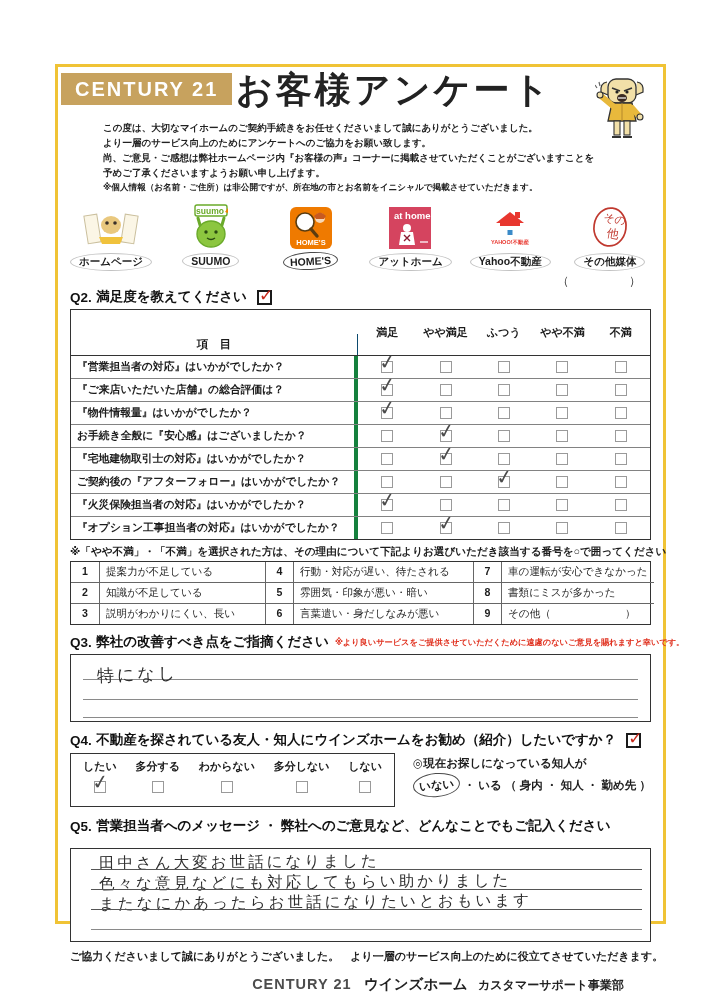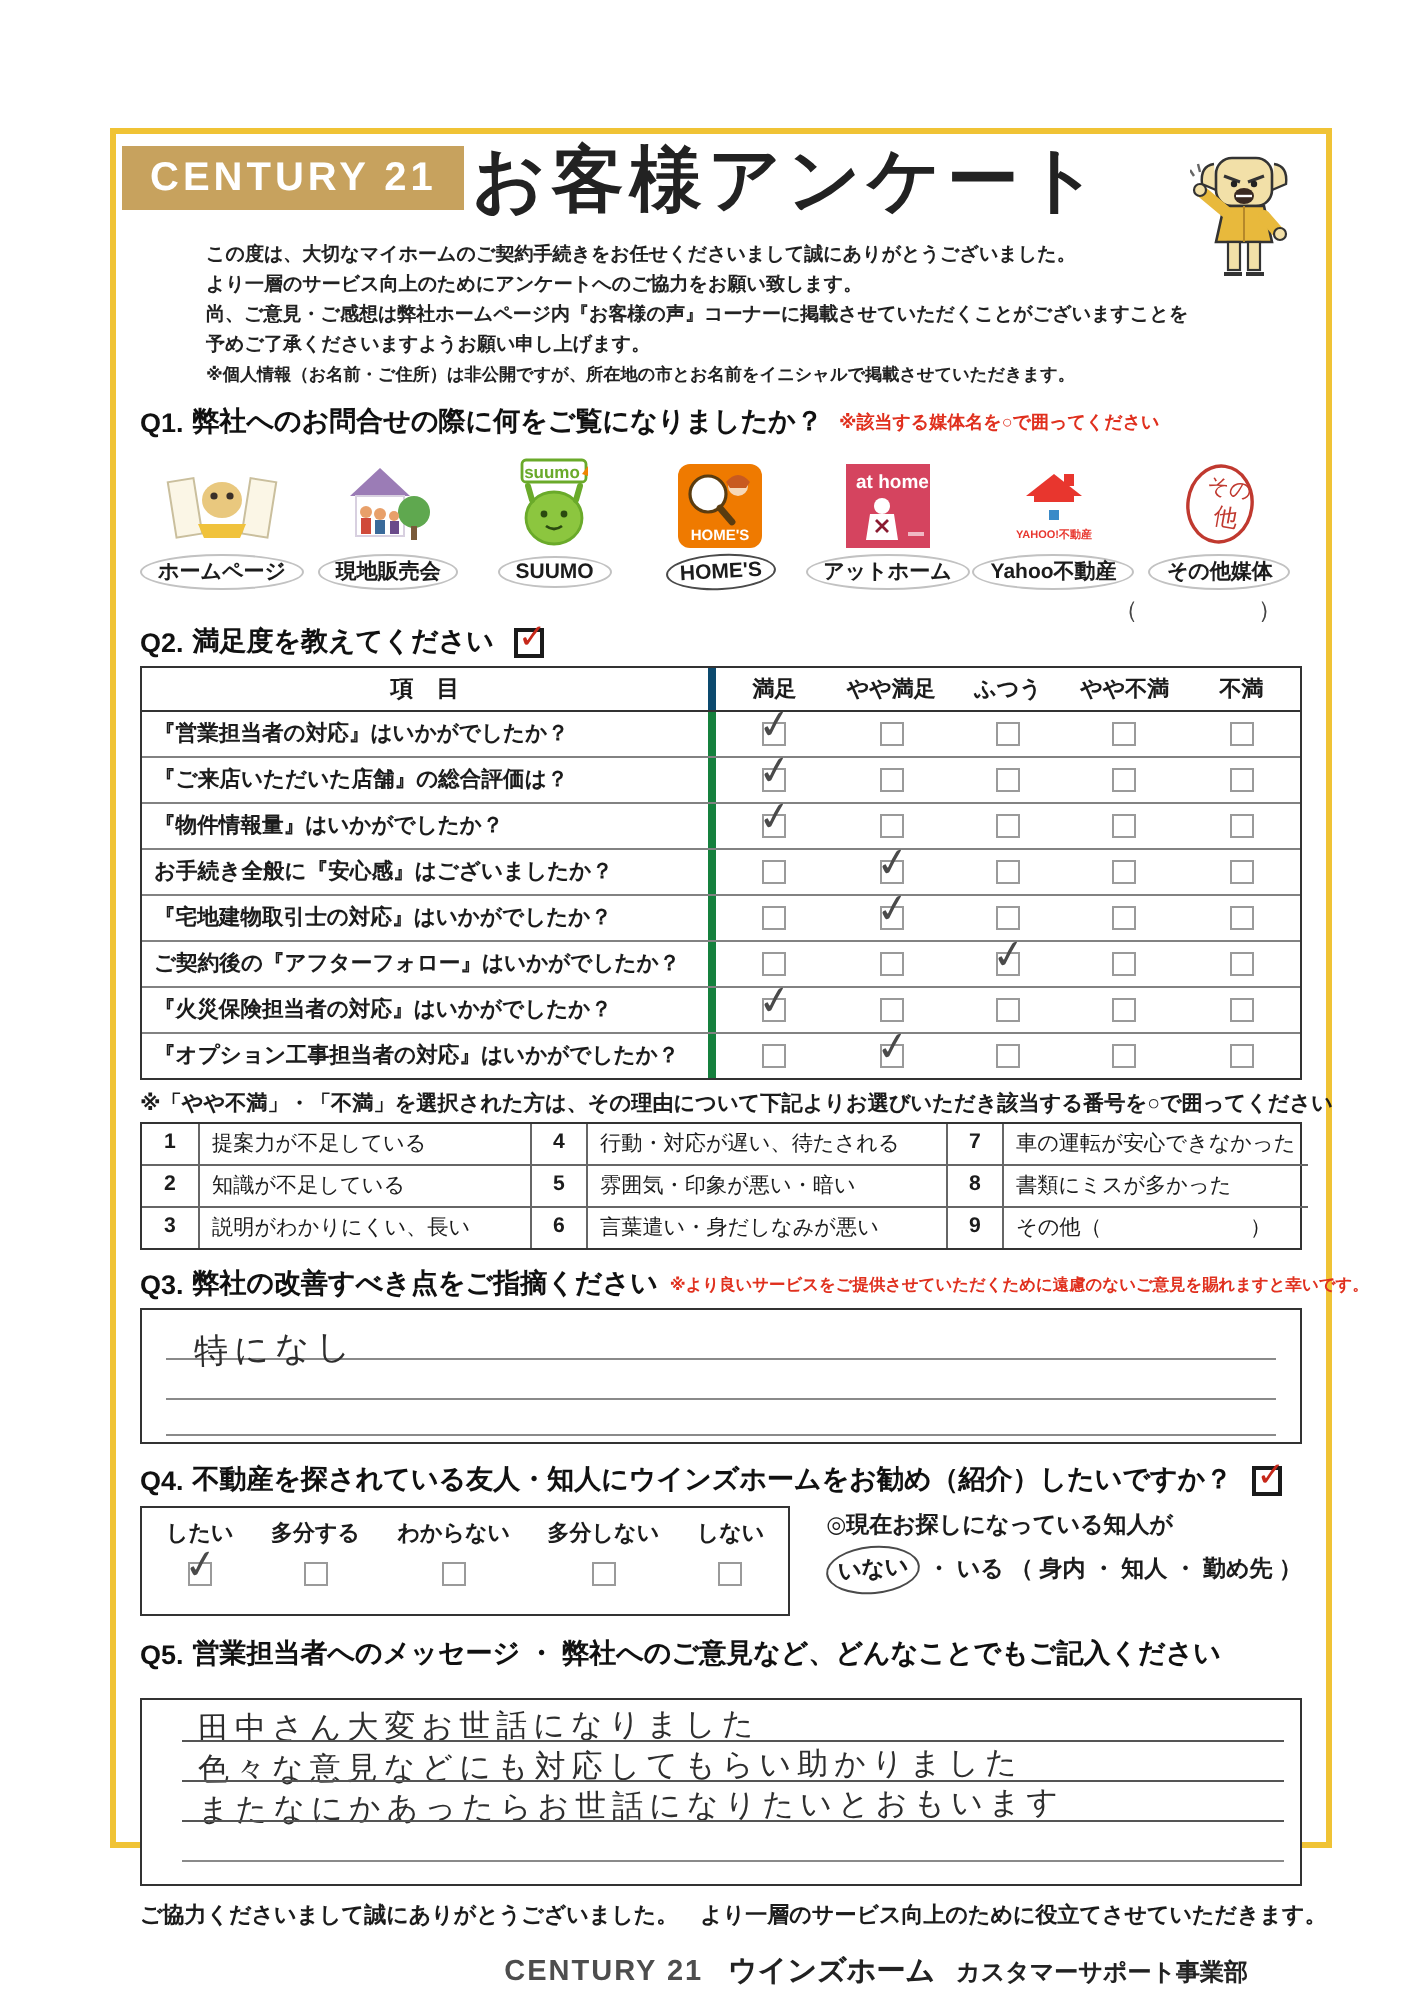--- a/index.html
+++ b/index.html
@@ -43,21 +43,21 @@
   .pill { display:inline-block; border:1px solid #c2c2c2; border-radius:50%;
           padding:1px 8px; font-size:10.5px; font-weight:600; white-space:nowrap; background:#fff; }
   .pill.circled { border:1.7px solid #4a4a4a; transform:rotate(-3deg); padding:2px 6px; }
   .other-blank { text-align:right; font-size:12px; color:#444; margin:2px 10px 0 0; height:15px; }
 
   
   .q2table { margin-top:3px; border:1.7px solid #333; }
   .q2row { display:grid; grid-template-columns:287px repeat(5,1fr); align-items:center; }
   .q2row + .q2row { border-top:1px solid #828282; }
   .q2row.hdrrow { border-bottom:1.4px solid #333; }
-  .q2item-h { text-align:center; font-size:11.5px; font-weight:700; padding:3px 0; border-right:4px solid #0c4a6e; }
+  .q2item-h { text-align:center; font-size:11.5px; font-weight:700; padding:3px 0; border-right:1px solid #0c4a6e;margin-top:24px; }
   .q2col-h { text-align:center; font-size:11px; font-weight:600; }
   .q2item { font-size:10.8px; font-weight:600; padding:4px 6px; border-right:4px solid #15803d; white-space:nowrap; }
   .q2cells { display:contents; }
   .q2cell { display:flex; justify-content:center; align-items:center; height:20px; position:relative; }
   .checkbox { position:relative; display:inline-block; width:12px; height:12px;
               border:1.6px solid #9a9a9a; background:#fff; }
   .q2cell.checked .checkbox::after,
   .checkbox.checked::after { content:"✓"; position:absolute; left:-3px; top:-12px; font-size:20px;
               color:#4a4a4a; transform:rotate(-8deg); font-weight:500; }
 
@@ -136,56 +136,34 @@
 
     <div class="intro">
 
     <div class="intro-line">この度は、大切なマイホームのご契約手続きをお任せくださいまして誠にありがとうございました。</div>
         <div class="intro-line">より一層のサービス向上のためにアンケートへのご協力をお願い致します。</div>
         <div class="intro-line">尚、ご意見・ご感想は弊社ホームページ内『お客様の声』コーナーに掲載させていただくことがございますことを</div>
         <div class="intro-line">予めご了承くださいますようお願い申し上げます。</div>
         <div class="intro-line">※個人情報（お名前・ご住所）は非公開ですが、所在地の市とお名前をイニシャルで掲載させていただきます。</div>
       </div>
 
-    <div class="qhead" style="margin-top:7px">
-      <span class="qt">Q1.</span>&nbsp;
-      <span class="qt">弊社へのお問合せの際に何をご覧になりましたか？</span>
-      <span class="rednote">※該当する媒体名を○で囲ってください</span>
-    </div>
 
     <div class="media-row">
       <div class="media">
         <div class="logo">
           <svg width="56" height="42" viewBox="0 0 56 42">
             <rect x="3" y="6" width="13" height="28" fill="#fbf6e6" stroke="#cabf9d" transform="rotate(-9 9 20)"></rect>
             <rect x="40" y="6" width="13" height="28" fill="#fbf6e6" stroke="#cabf9d" transform="rotate(9 47 20)"></rect>
             <ellipse cx="28" cy="16" rx="10" ry="9" fill="#E9C87E"></ellipse>
             <circle cx="24" cy="14" r="1.8" fill="#3a3028"></circle>
               <circle cx="32" cy="14" r="1.8" fill="#3a3028"></circle>
             <path d="M16 28 h24 l-3 7 h-18 z" fill="#F0C23C"></path>
           </svg>
         </div>
         <span class="pill">ホームページ</span>
-      </div>
-      <div class="media">
-        <div class="logo">
-          <svg width="50" height="46" viewBox="0 0 50 46">
-            <path d="M6 18 L21 4 L36 18 Z" fill="#9B7CB6"></path>
-            <rect x="9" y="18" width="24" height="20" fill="#fff" stroke="#d8d0e0"></rect>
-            <circle cx="38" cy="26" r="8" fill="#5FA84F"></circle>
-              <rect x="36.5" y="33" width="3" height="7" fill="#7a5a3a"></rect>
-            <circle cx="14" cy="26" r="3" fill="#E8A06A"></circle>
-              <rect x="11.5" y="29" width="5" height="8" fill="#D04A3A"></rect>
-            <circle cx="21" cy="27" r="3" fill="#E8A06A"></circle>
-              <rect x="18.5" y="30" width="5" height="7" fill="#3A6A9A"></rect>
-            <circle cx="28" cy="28" r="2.5" fill="#E8A06A"></circle>
-              <rect x="26" y="30.5" width="4.5" height="6.5" fill="#6A4A8A"></rect>
-          </svg>
-        </div>
-        <span class="pill">現地販売会</span>
       </div>
       <div class="media">
         <div class="logo">
           <svg width="48" height="48" viewBox="0 0 48 48">
             <rect x="8" y="2" width="32" height="11" rx="2" fill="#fff" stroke="#6AAA2A" stroke-width="1.4"></rect>
             <text x="23" y="11" text-anchor="middle" font-size="8.5" font-weight="bold" fill="#6AAA2A">suumo</text>
             <path d="M38 9 l3 -4 v5 z" fill="#F08300"></path>
             <ellipse cx="24" cy="31" rx="14" ry="13" fill="#8CC63F" stroke="#6AAA2A" stroke-width="1.4"></ellipse>
             <path d="M13 22 l-2 -7 M35 22 l2 -7" stroke="#6AAA2A" stroke-width="3" stroke-linecap="round"></path>
             <circle cx="19" cy="29" r="1.7" fill="#2a4a10"></circle>

